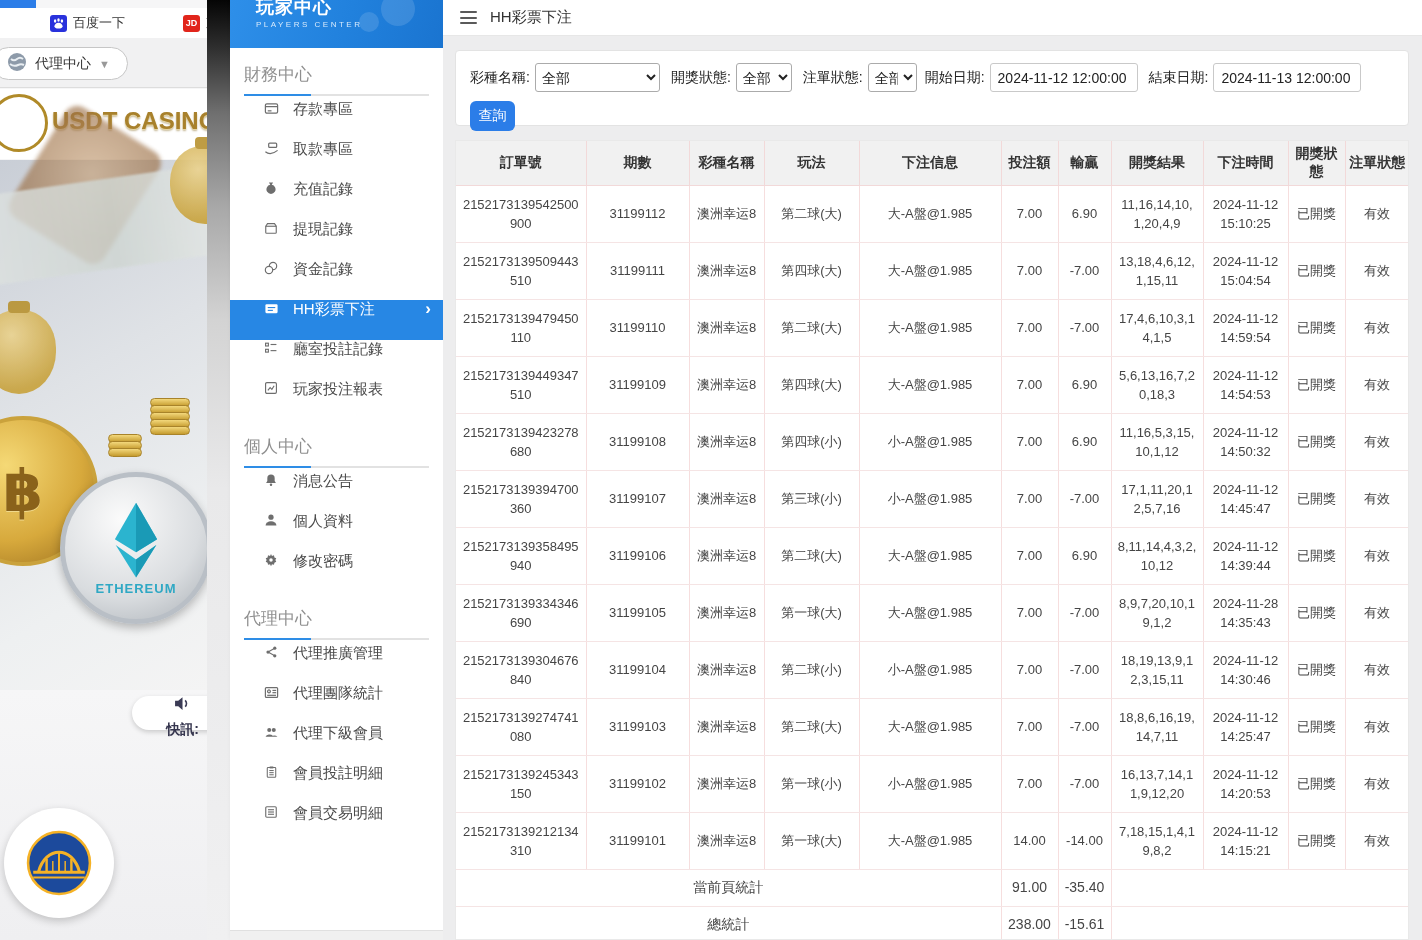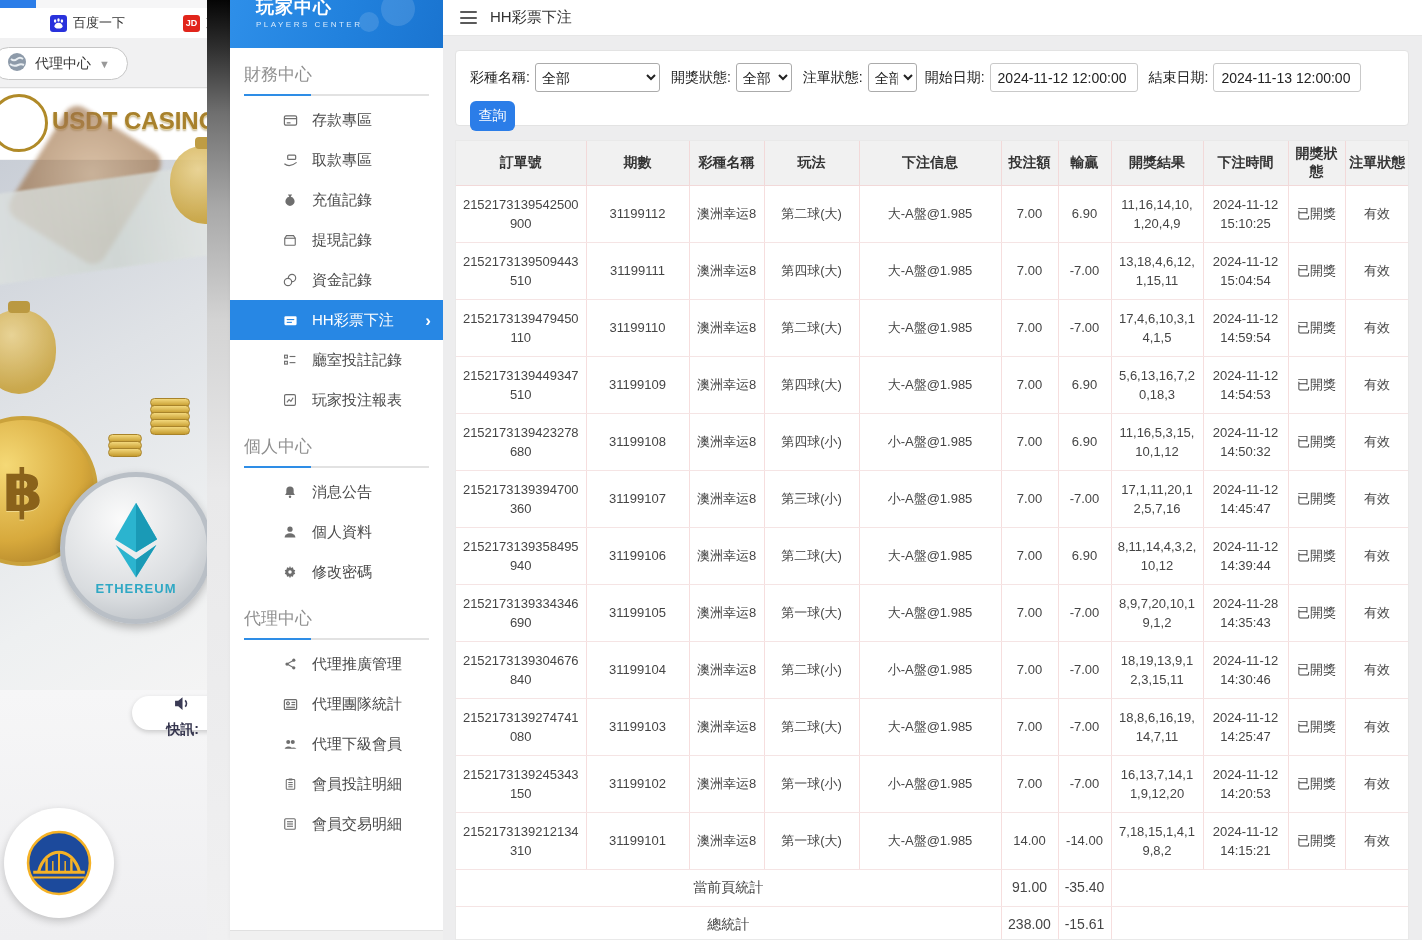--- a/index.html
+++ b/index.html
@@ -57,21 +57,21 @@
   
   .sidebar { position:absolute; left:230px; top:0; width:213px; height:940px; background:#fff; box-shadow:2px 0 6px rgba(0,0,0,.08); }
   .side-head { position:relative; height:48px; overflow:hidden; background:linear-gradient(105deg,#2e8fe9 0%,#2181dd 55%,#1a74d0 100%); padding-left:26px; color:#fff; }
   .side-head .t { font-size:18px; font-weight:bold; margin-top:-5px; letter-spacing:1px; }
   .side-head .st { font-size:8px; letter-spacing:2.5px; color:#d7eafc; margin-top:1px; }
   .side-head .deco { position:absolute; border-radius:50%; background:rgba(255,255,255,.13); }
   .side-head .d1 { width:34px; height:34px; right:28px; top:-8px; }
   .side-head .d2 { width:20px; height:20px; right:64px; top:12px; }
   .sec-h { margin:15px 0 0 14px; font-size:17px; color:#8f8f8f; }
   .sec-u { height:2px; margin:8px 14px 4px 14px; background:linear-gradient(to right,#2e8de6 0 36%,#e2e2e2 36% 100%); }
-  .side-item { position:relative; height:40px; display:flex; align-items:center; padding-left:52px; cursor:pointer; }
+  .side-item { position:relative; height:40px; display:flex; align-items:flex-start; padding-left:33px; cursor:pointer; }
   .si-ic { width:16px; height:16px; color:#6e6e6e; display:inline-flex; align-items:center; justify-content:center; font-size:14px; }
   .si-lb { margin-left:14px; font-size:15px; color:#4a4a4a; }
   .side-item.active { background:#2787e4; }
   .side-item.active .si-lb { color:#fff; }
   .side-item.active .si-ic { color:#fff; }
   .si-ch { margin-left:auto; margin-right:12px; color:#fff; font-size:17px; font-weight:bold; line-height:1; }
   .side-foot { position:absolute; left:0; bottom:0; width:100%; height:10px; background:#f0f0f0; border-top:1px solid #e0e0e0; }
 
   
   .main { position:absolute; left:443px; top:0; right:0; bottom:0; background:#ededee; }

